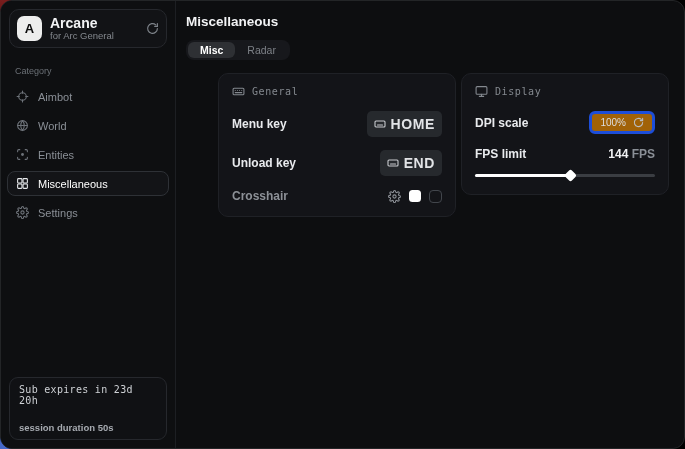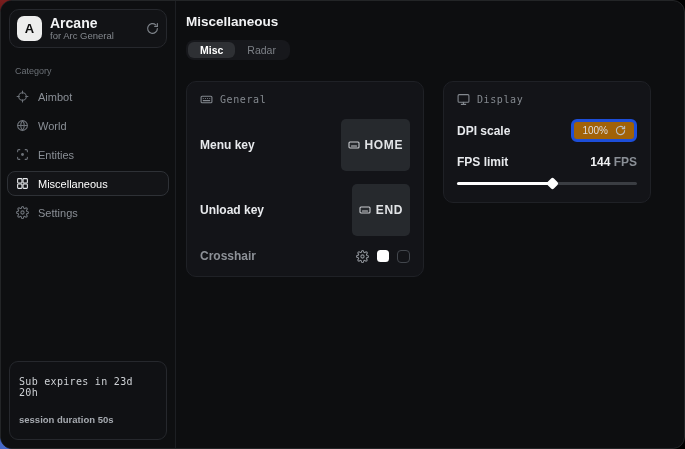--- a/index.html
+++ b/index.html
@@ -28,46 +28,46 @@
   .cat-label { color:#6b7076; font-size:9px; margin:10px 14px 8px; }
   .nav { display:flex; flex-direction:column; gap:4px; padding:0 6px; }
   .nav-item { display:flex; align-items:center; gap:9px; height:25px;
     padding:0 8px; color:#8a8f96; font-size:11px; border:1px solid transparent;
     border-radius:8px; cursor:default; }
   .nav-item .ic { display:flex; color:#6e737a; }
   .nav-item.active { border-color:#2e3136; background:#131417; color:#fff; }
   .nav-item.active .ic { color:#e8eaed; }
   .side-spacer { flex:1; }
   .session-box { margin:8px; border:1px solid #26282d; border-radius:9px;
-    padding:14px 9px; background:#101114; }
+    padding:6px 9px; background:#101114; }
   .session-l1 { font-family:"DejaVu Sans Mono", monospace; font-size:10px;
     color:#cfd2d6; letter-spacing:0.3px; }
   .session-l2 { font-size:9.5px; font-weight:bold; color:#a6aab0; margin-top:16px; }
 
   
   .main { flex:1; padding:13px 15px 0 10px; }
   .page-title { color:#f2f3f5; font-size:13.5px; font-weight:bold; }
   .tabs { display:inline-flex; background:#17181c; border-radius:8px; padding:2px;
     margin-top:11px; }
   .tab { font-size:10.5px; padding:2px 12px; border-radius:6px; color:#7d8187; }
   .tab.active { background:#2e3034; color:#fff; font-weight:bold; }
-  .cards { display:flex; gap:19px; margin-top:21px; align-items:flex-start; }
+  .cards { display:flex; gap:5px; margin-top:13px; align-items:flex-start;justify-content:flex-end; }
   .card { background:#131418; border:1px solid #1f2126; border-radius:10px;
     padding:11px 13px 13px; }
   .card.general { width:238px; }
   .card.display { width:208px; }
   .card-head { display:flex; align-items:center; gap:7px; color:#84898f;
     font-family:"DejaVu Sans Mono", monospace; font-size:10px; letter-spacing:0.6px; }
   .card-head .ic { display:flex; color:#84898f; }
   .row { display:flex; align-items:center; justify-content:space-between;
     margin-top:13px; }
   .row-label { color:#e8eaed; font-size:12px; font-weight:bold; }
   .row-label.dim { color:#8d9197; font-weight:bold; }
   .key-btn { display:inline-flex; align-items:center; gap:5px; background:#26292d;
-    border-radius:5px; padding:19px 7px; color:#e2e4e7; font-size:12px;
+    border-radius:5px; padding:5px 7px; color:#e2e4e7; font-size:14px;
     font-weight:bold; letter-spacing:0.6px; }
   .key-btn .ic { display:flex; color:#c9ccd0; }
   .cross-controls { display:flex; align-items:center; gap:8px; }
   .gear-small { display:flex; color:#8d9197; }
   .swatch { width:12px; height:12px; background:#fff; border-radius:3.5px; }
   .checkbox { width:13px; height:13px; border:1.5px solid #42464c; border-radius:4px; }
   .dpi-badge { display:inline-flex; align-items:center; gap:7px; background:#a16207;
     border:3px solid #1d4ed8; border-radius:6px; padding:3px 8px;
     color:#dcdee1; font-size:10px; }
   .dpi-badge .ic { display:flex; color:#b9bcc0; }

